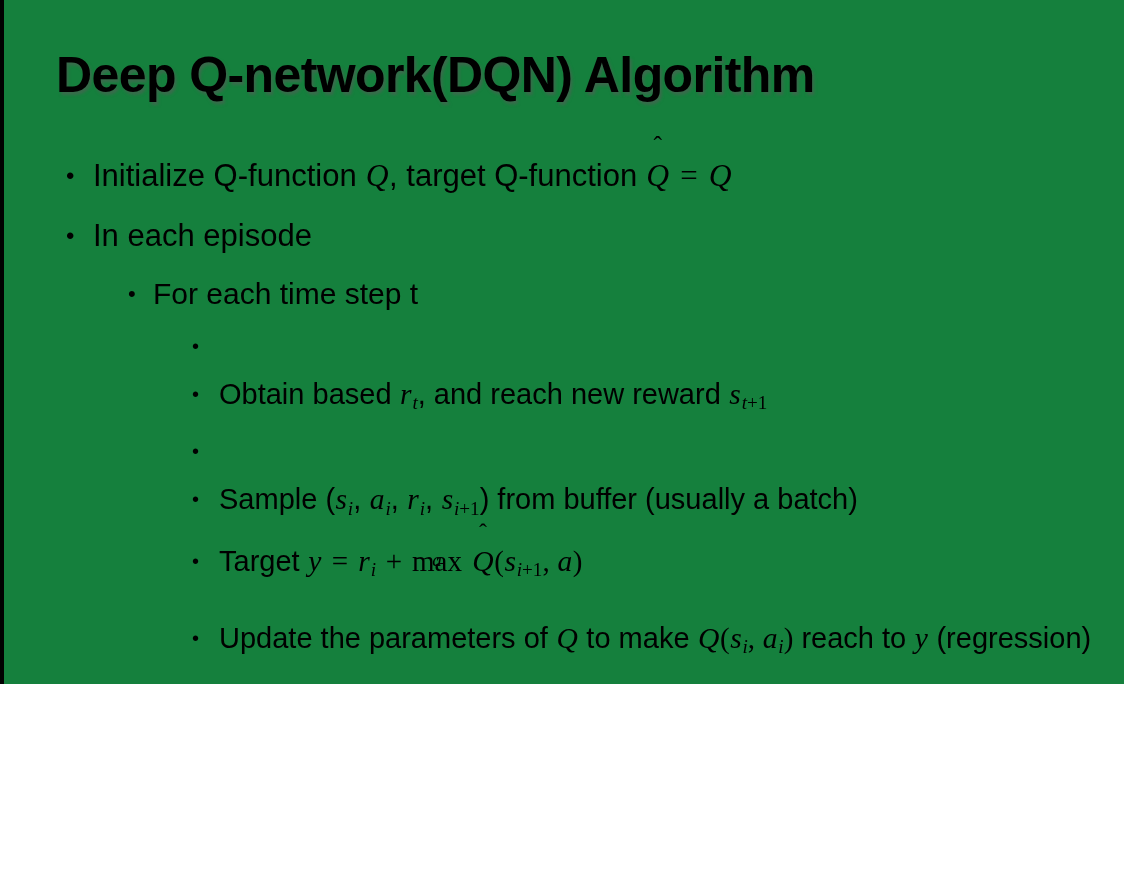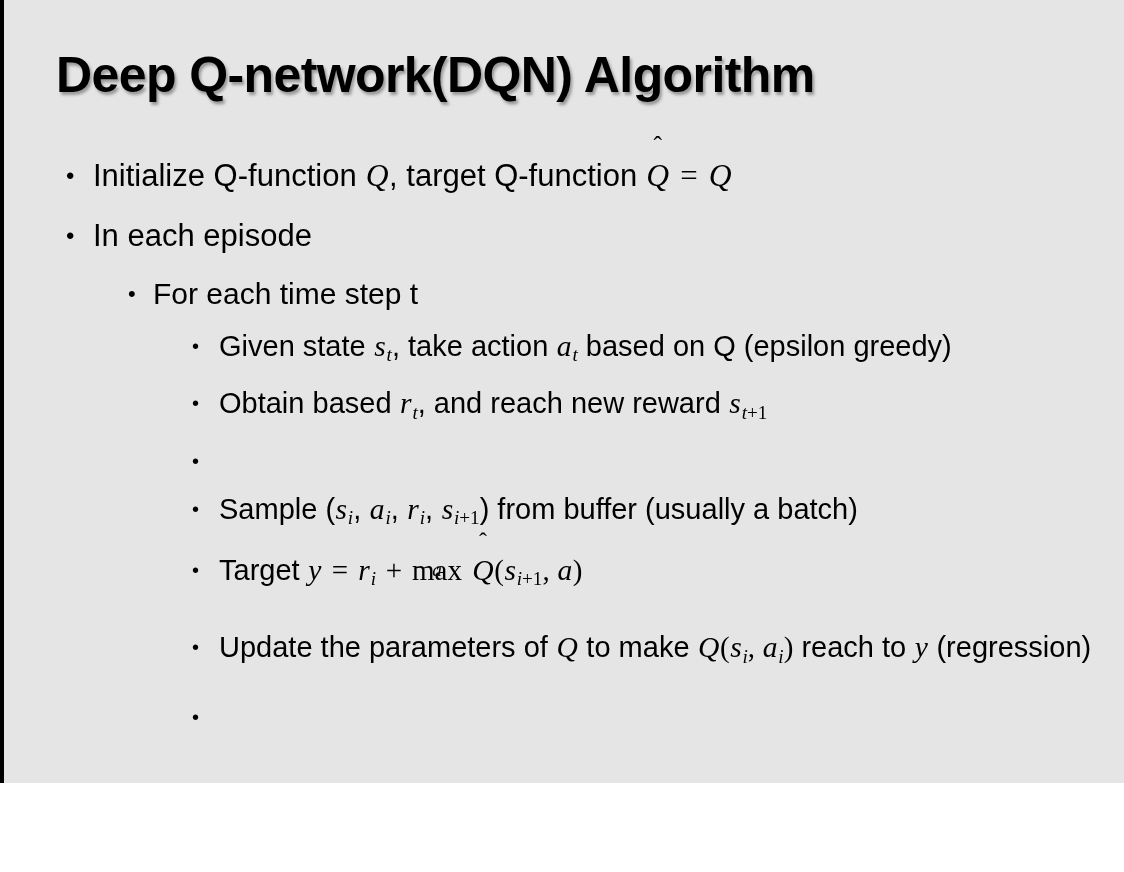--- a/index.html
+++ b/index.html
@@ -6,22 +6,22 @@
     margin: 0;
     padding: 0;
     background: #ffffff;
   }
   body {
     font-family: "Liberation Sans", sans-serif;
   }
   #slide {
     position: relative;
     width: 1124px;
-    height: 783px;
-    background: #e5e5e5;
+    height: 684px;
+    background: #15803d;
     overflow: hidden;
     box-sizing: border-box;
   }
   
   #left-edge {
     position: absolute;
     left: 0;
     top: 0;
     width: 4px;
     height: 872px;
@@ -172,21 +172,20 @@
       <span class="text">In each episode</span>
     </div>
 
     <div class="row lvl2">
       <span class="bullet">•</span>
       <span class="text">For each time step t</span>
     </div>
 
     <div class="row lvl3">
       <span class="bullet">•</span>
-      <span class="text"><span>Given state </span><span class="mi">s</span><span class="msub">t</span><span>, take action </span><span class="mi">a</span><span class="msub">t</span><span> based on Q (epsilon greedy)</span></span>
     </div>
 
     <div class="row lvl3">
       <span class="bullet">•</span>
       <span class="text"><span>Obtain based </span><span class="mi">r</span><span class="msub">t</span><span>, and reach new reward </span><span class="mi">s</span><span class="msub"><span>t</span><span class="up">+1</span></span></span>
     </div>
 
     <div class="row lvl3">
       <span class="bullet">•</span>
     </div>

